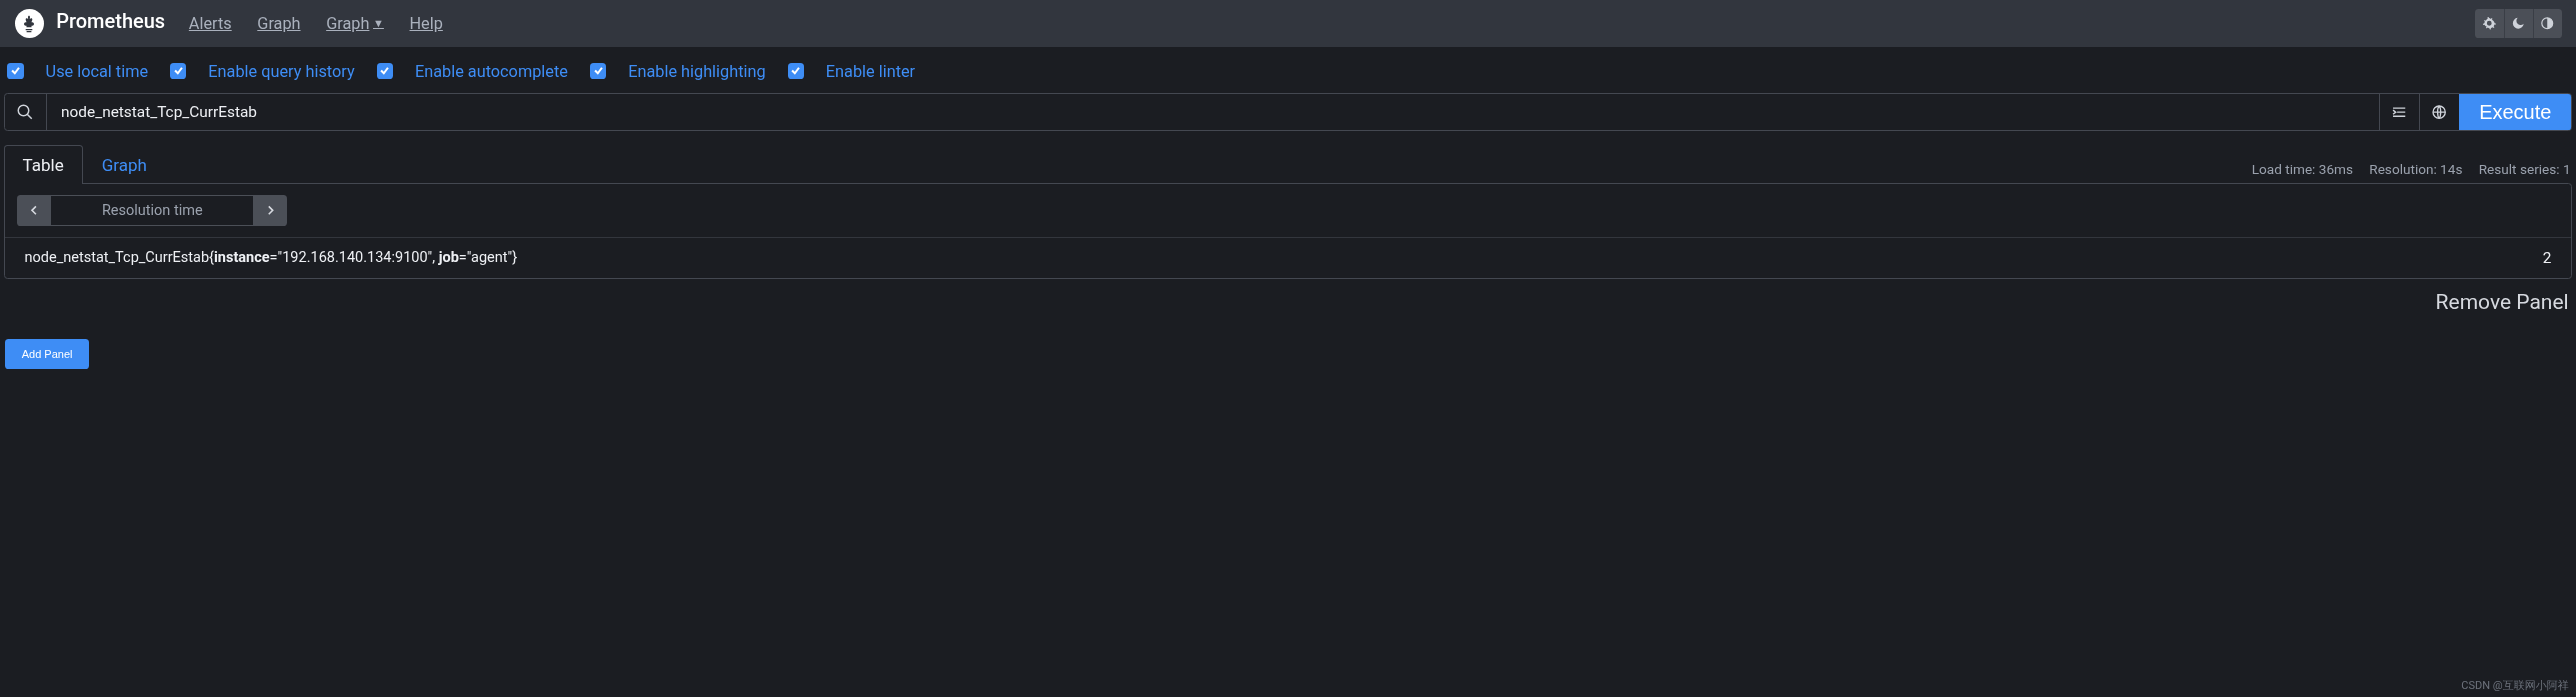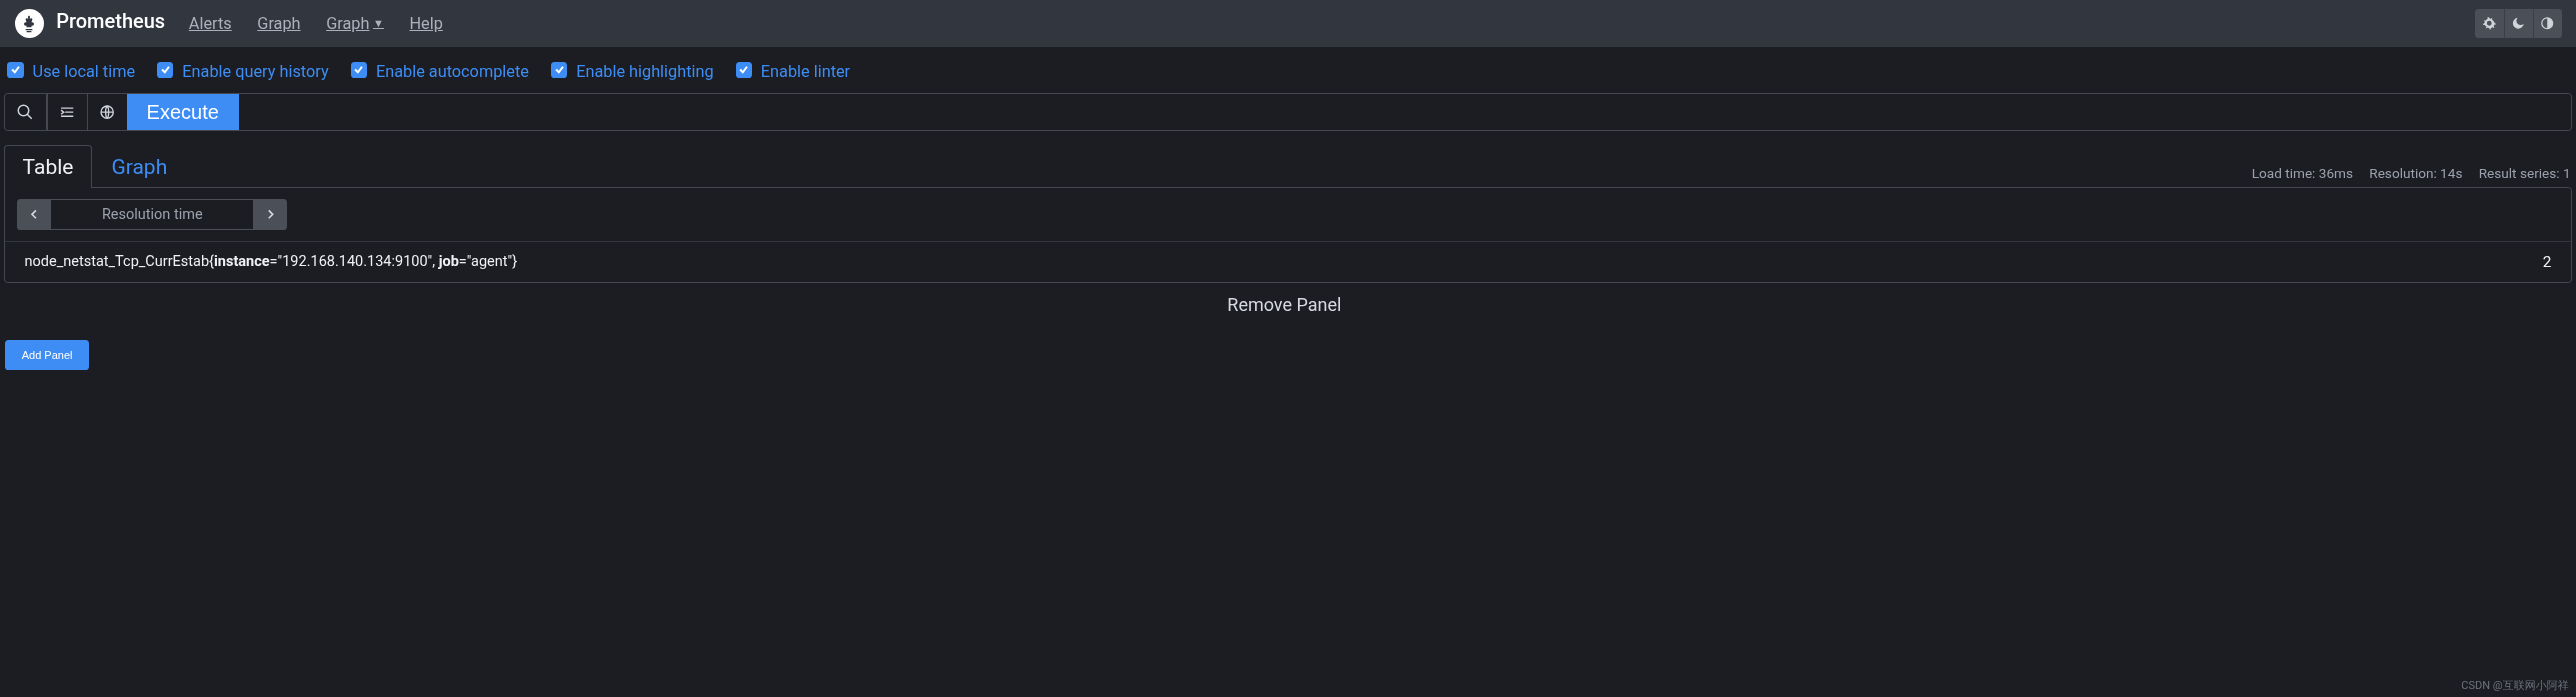--- a/index.html
+++ b/index.html
@@ -59,21 +59,22 @@
 
   
   .options-bar {
     display: flex;
     align-items: center;
     gap: 22px;
     padding: 14.5px 7.3px 12.7px 7.3px;
   }
   .opt {
     display: flex;
-    gap: 9px;
+    align-items: center;
+    gap: 22px;
     cursor: pointer;
   }
   .opt .cb {
     width: 16.3px; height: 16.3px;
     border-radius: 3.6px;
     background: #3e8df5;
     display: flex; align-items: center; justify-content: center;
   }
   .opt .cb svg { width: 11px; height: 11px; stroke: #fff; stroke-width: 3; fill: none; }
   .opt-label { color: #3e8df5; font-size: 16.3px; }
@@ -128,21 +129,21 @@
     align-items: flex-end;
     margin: 12.7px 3.6px 0 3.6px;
     position: relative;
   }
   .tabs {
     display: flex;
     gap: 0;
   }
   .tab {
     padding: 9px 18px 9px 18px;
-    font-size: 21px;
+    font-size: 17px;
     cursor: pointer;
     border: 0.9px solid transparent;
     border-bottom: none;
     color: #3e8df5;
     position: relative;
     top: 0.9px;
   }
   .tab.active {
     background: #1b1d22;
     color: #eef0f4;
@@ -199,23 +200,23 @@
     justify-content: space-between;
     padding: 11px 20px;
     font-size: 14.5px;
   }
   .result-metric { color: #eef0f4; }
   .result-metric .kw { font-weight: 700; }
   .result-value { color: #eef0f4; font-size: 15.4px; }
 
   
   .remove-panel {
-    text-align: center;
+    text-align: right;
     color: #d6d9df;
-    font-size: 18px;
+    font-size: 21px;
     padding: 11px 7.3px 0 0;
     cursor: pointer;
   }
   .add-panel-btn {
     background: #3e8df5;
     color: #fff;
     border: none;
     border-radius: 3.6px;
     padding: 9px 16.3px;
     font-size: 11px;
@@ -327,20 +328,21 @@
 </div>
 
 
 <div class="query-bar">
   <div class="query-icon">
     <svg viewBox="0 0 24 24">
         <circle cx="10" cy="10" r="7" fill="none" stroke="currentColor" stroke-width="2"></circle>
         <line x1="15" y1="15" x2="21" y2="21" stroke="currentColor" stroke-width="2"></line>
       </svg>
   </div>
+  <input class="query-input" value="node_netstat_Tcp_CurrEstab" style="">
   <div class="query-btn">
     <svg viewBox="0 0 24 24">
         <path fill="none" stroke="currentColor" stroke-width="2" d="M3 6h18M9 12h12M3 18h18M3 9l4 3-4 3"></path>
       </svg>
   </div>
   <div class="query-btn">
     <svg viewBox="0 0 24 24">
         <circle cx="12" cy="12" r="9" fill="none" stroke="currentColor" stroke-width="2"></circle>
         <path fill="none" stroke="currentColor" stroke-width="2" d="M3 12h18M12 3c3 3 3 15 0 18M12 3c-3 3-3 15 0 18"></path>
       </svg>

